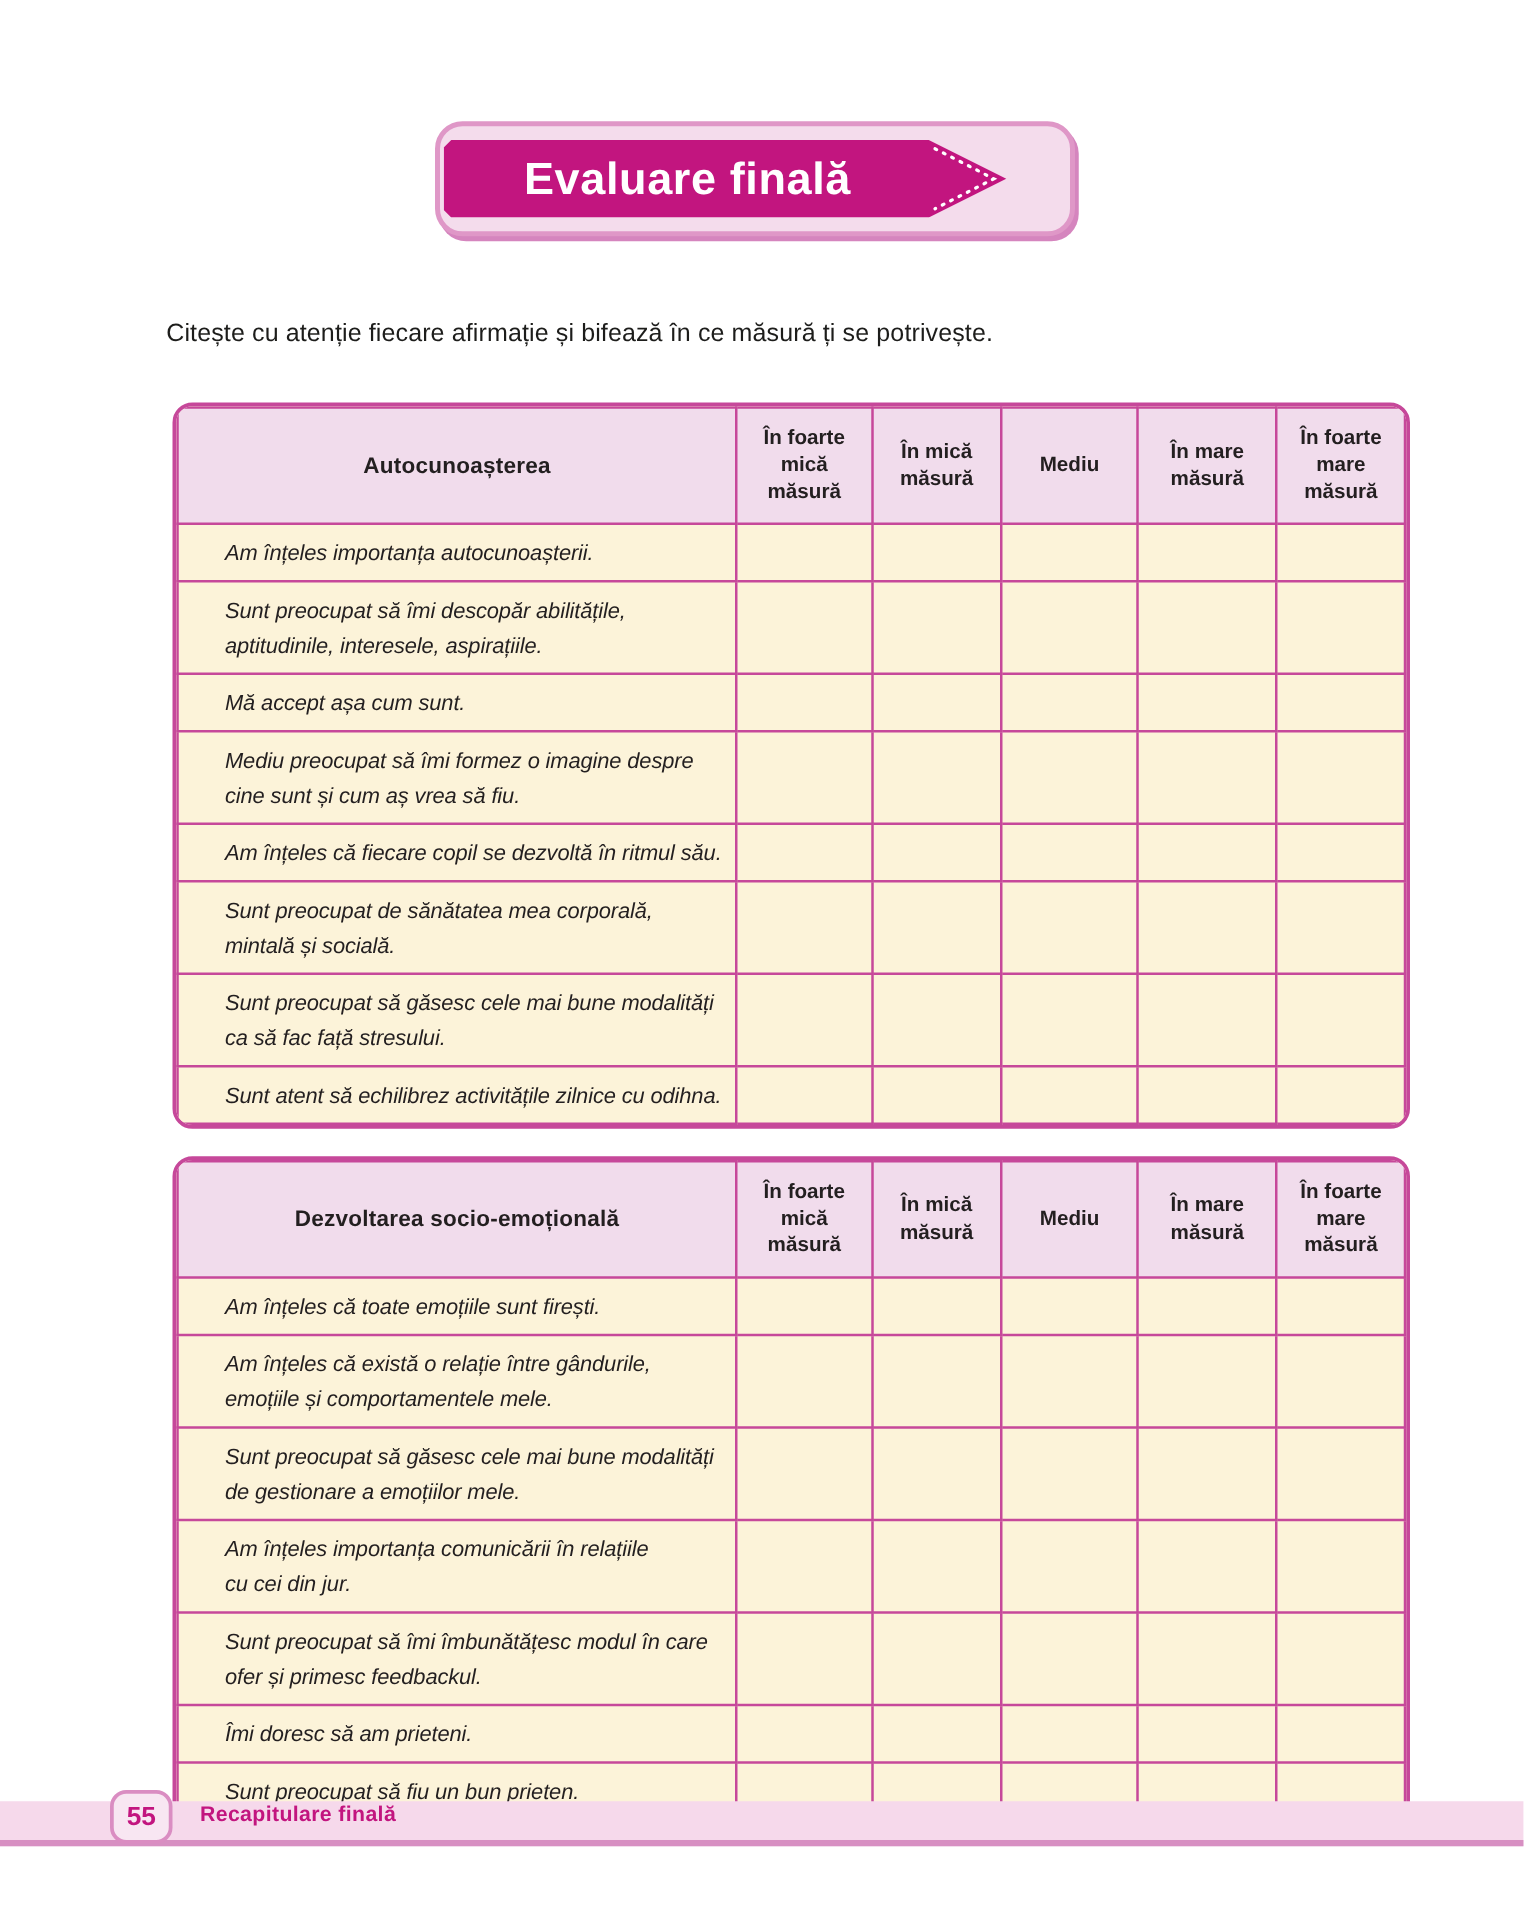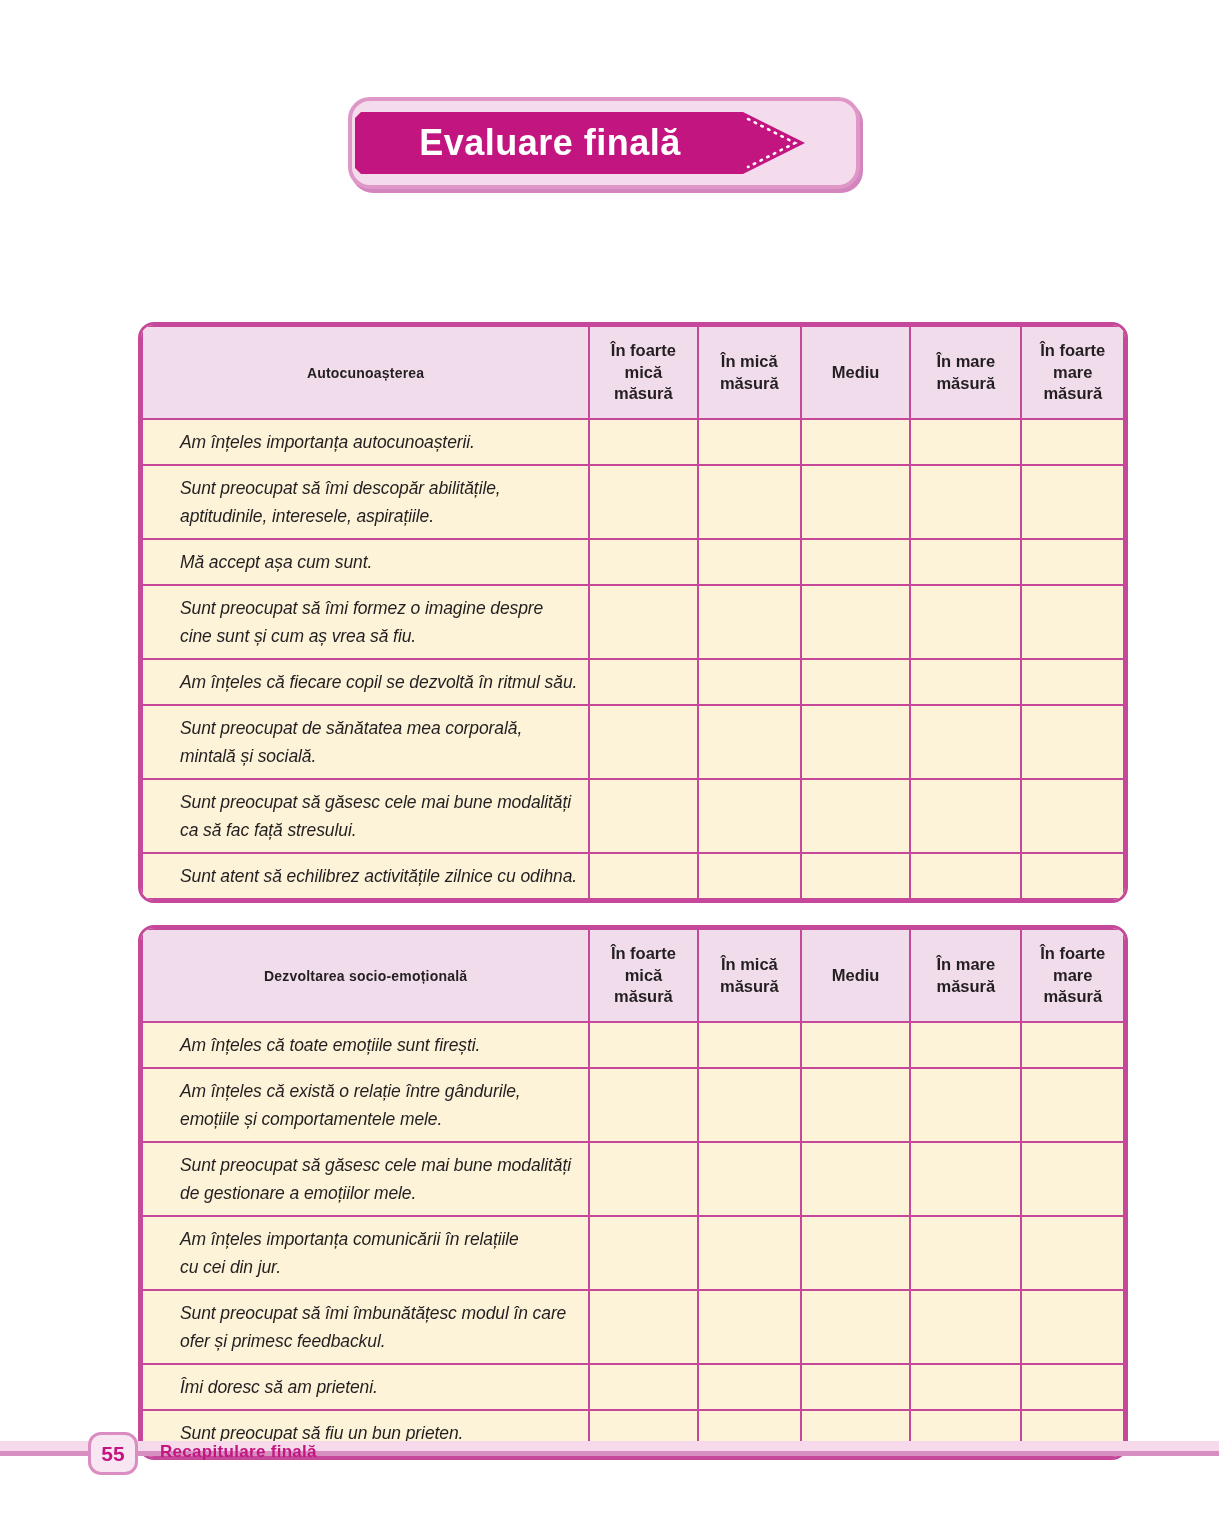--- a/index.html
+++ b/index.html
@@ -53,33 +53,33 @@
   .tbl-wrap{
     border:3px solid var(--table-border);
     border-radius:16px;overflow:hidden;background:var(--row-bg);
   }
   table{border-collapse:collapse;width:100%;}
   th,td{border:2px solid var(--table-border);}
   thead th{
     background:var(--header-bg);height:93px;vertical-align:middle;
     text-align:center;font-weight:bold;color:var(--text-dark);
   }
-  th.tbl-title{font-size:14px;letter-spacing:.2px;}
+  th.tbl-title{font-size:18px;letter-spacing:.2px;}
   th.col-head{font-size:16.5px;line-height:1.3;padding:4px 6px;}
   tbody td{background:var(--row-bg);vertical-align:middle;}
   td.statement{
     padding:8px 10px 8px 37px;font-size:17.5px;line-height:1.6;
     white-space:pre-line;color:var(--text-dark);letter-spacing:-0.1px;font-style:italic;
   }
   tr.one-line{height:44px;}
   tr.two-line{height:74px;}
 
   
   .footer-bar{
-    position:absolute;left:0;top:1441px;width:1219px;height:15px;
+    position:absolute;left:0;top:1441px;width:1219px;height:36px;
     background:var(--footer-bar-bg);
     border-bottom:5px solid var(--footer-bar-line);
   }
   .footer-label{
     position:absolute;left:160px;top:0;height:21px;
     display:flex;align-items:center;
     font-size:17px;font-weight:bold;color:var(--magenta);letter-spacing:.3px;
   }
   .page-badge{
     position:absolute;left:88px;top:1432px;width:50px;height:43px;
@@ -99,20 +99,21 @@
     <div class="ribbon">
       <svg width="452" height="62" viewBox="0 0 452 62">
         <polygon points="6,0 388,0 450,31 388,62 6,62 0,56 0,6" fill="#c2157f"></polygon>
         <polyline points="393,7 440,31 393,55" fill="none" stroke="#ffffff" stroke-width="2.6" stroke-dasharray="1.5 6" stroke-linecap="round"></polyline>
       </svg>
       <span class="ribbon-label">Evaluare finală</span>
     </div>
   </div>
 
 
+  <div class="instruction">Citește cu atenție fiecare afirmație și bifează în ce măsură ți se potrivește.</div>
 
   <section class="eval-table t1">
       <div class="tbl-wrap">
         <table>
           <colgroup>
             <col style="width: 452px;">
             <col style="width: 109px;">
             <col style="width: 104px;">
             <col style="width: 110px;">
             <col style="width: 112px;">
@@ -148,21 +149,21 @@
             </tr>
             <tr class="one-line">
               <td class="statement">Mă accept așa cum sunt.</td>
               <td class="answer"></td>
               <td class="answer"></td>
               <td class="answer"></td>
               <td class="answer"></td>
               <td class="answer"></td>
             </tr>
             <tr class="two-line">
-              <td class="statement">Sunt preocupat să îmi formez o imagine despre
+              <td class="statement">Mediu preocupat să îmi formez o imagine despre
 cine sunt și cum aș vrea să fiu.</td>
               <td class="answer"></td>
               <td class="answer"></td>
               <td class="answer"></td>
               <td class="answer"></td>
               <td class="answer"></td>
             </tr>
             <tr class="one-line">
               <td class="statement">Am înțeles că fiecare copil se dezvoltă în ritmul său.</td>
               <td class="answer"></td>

